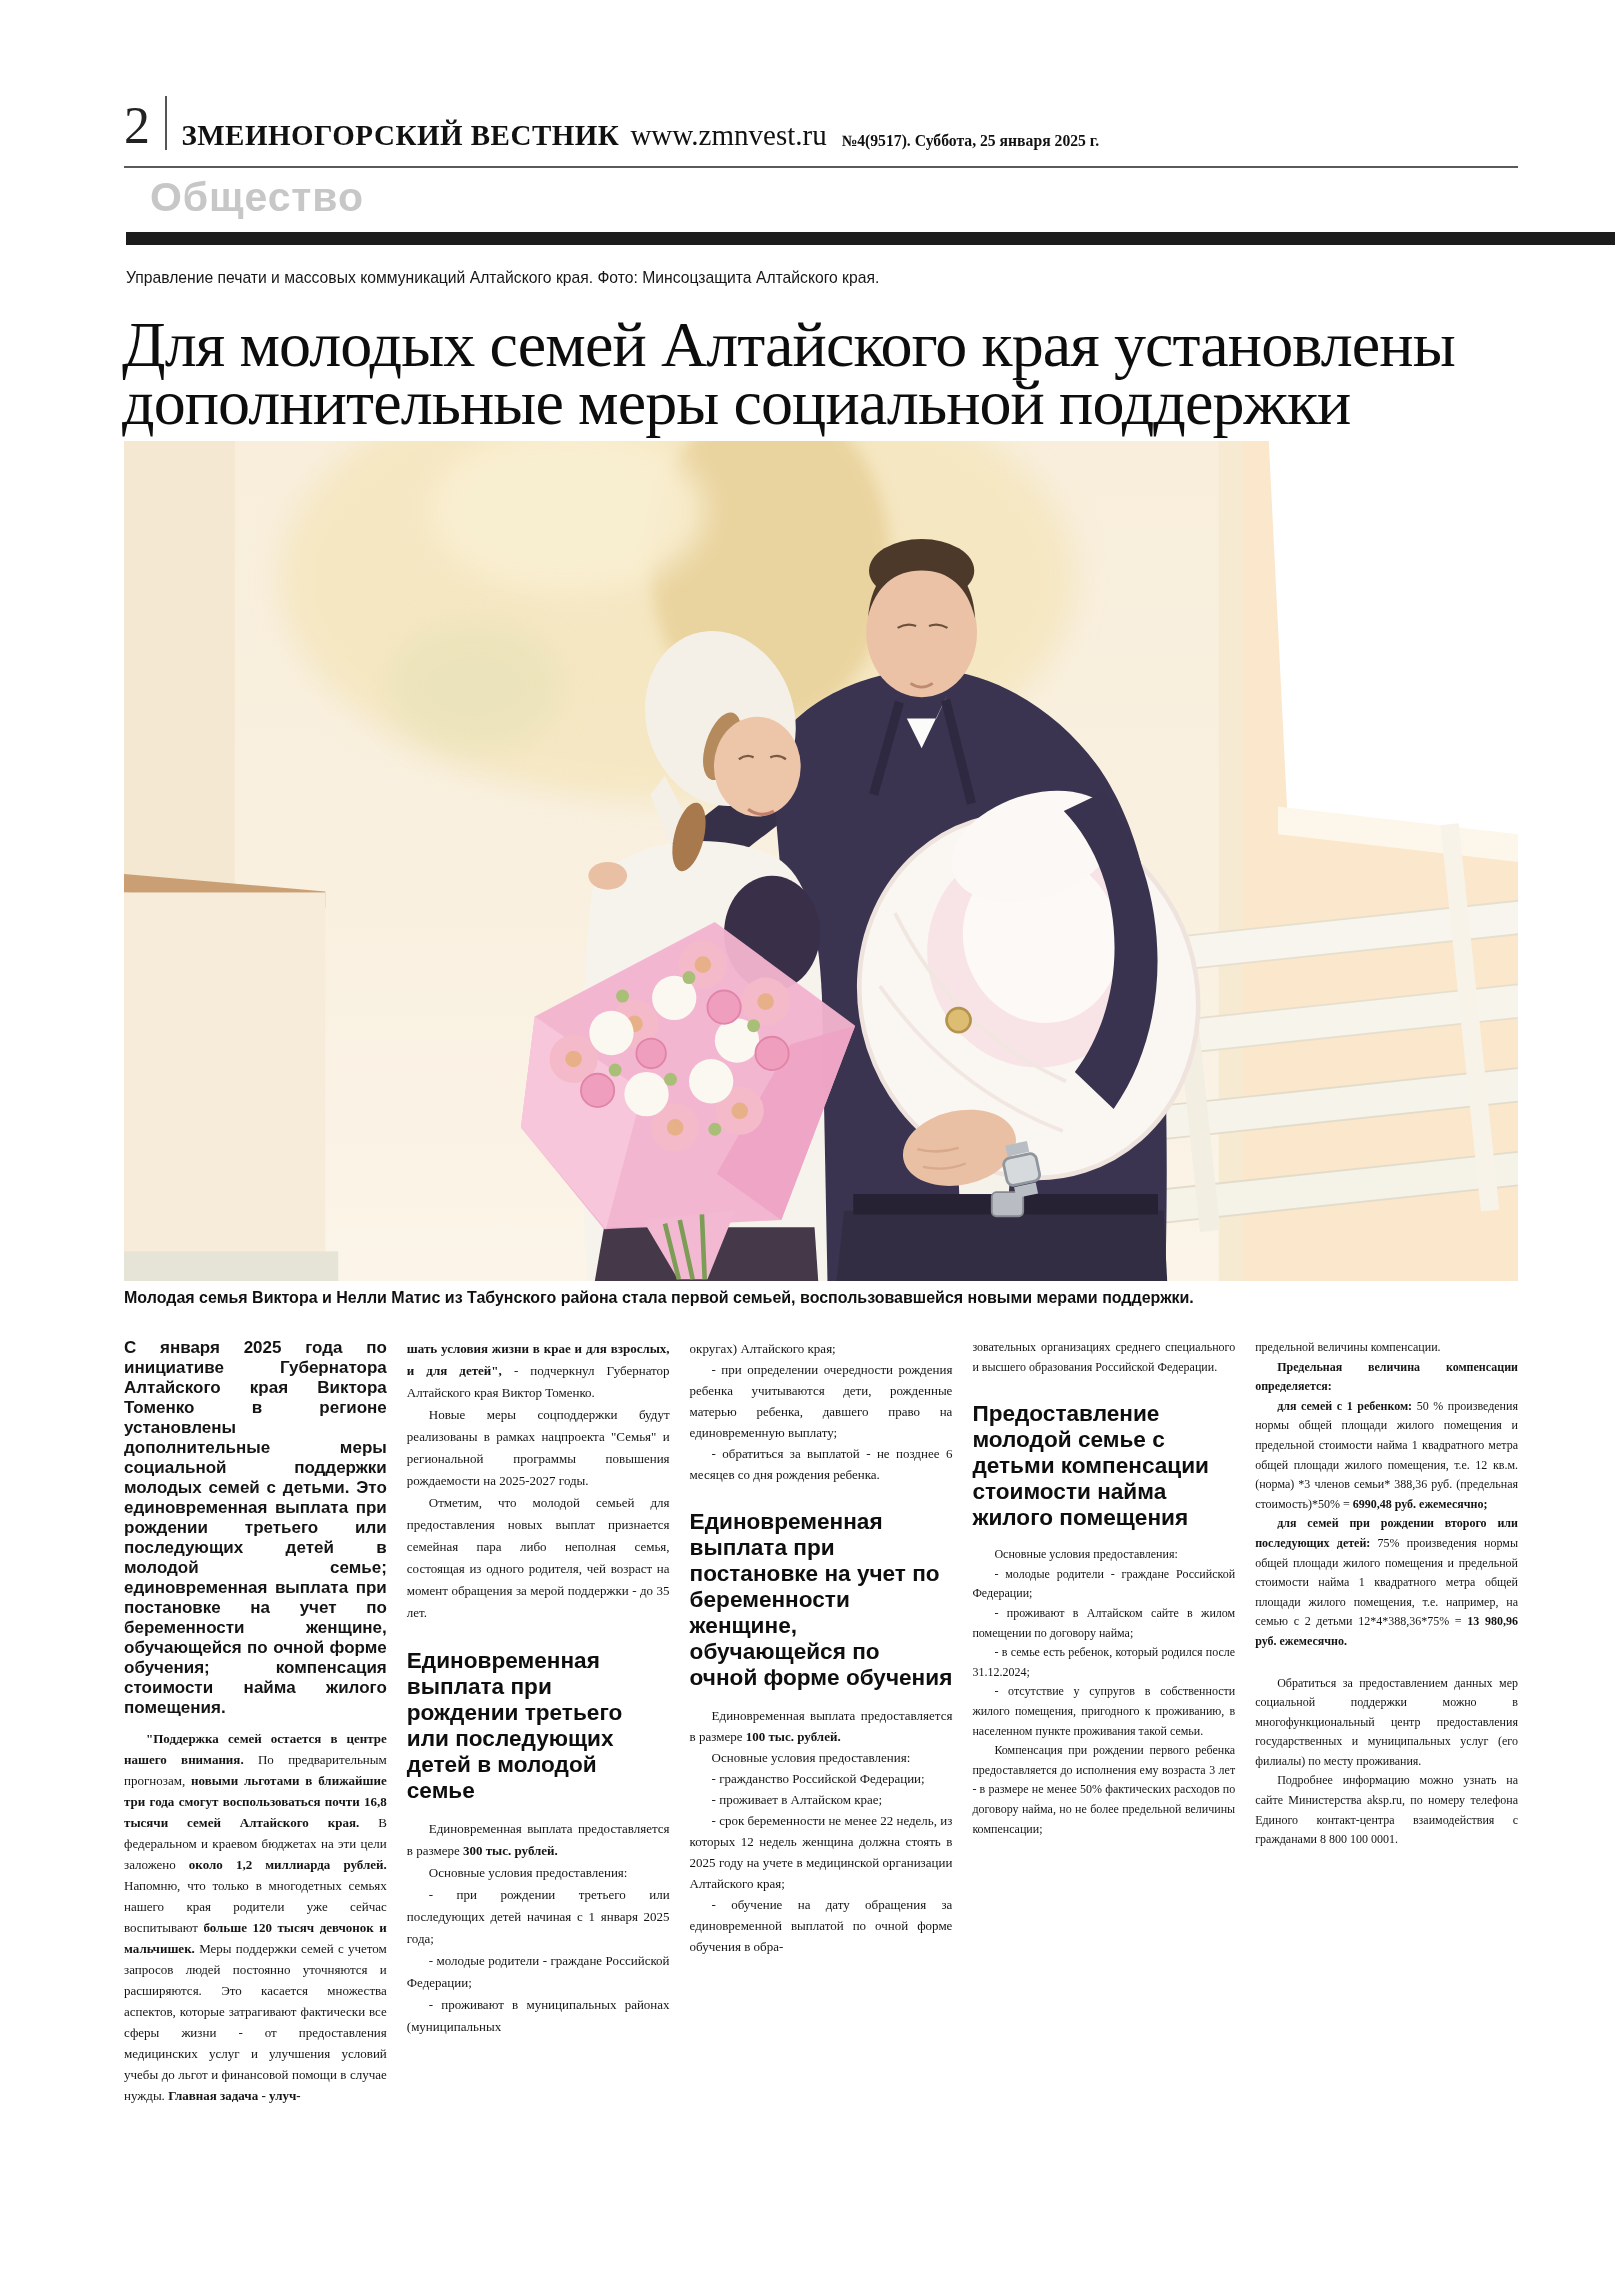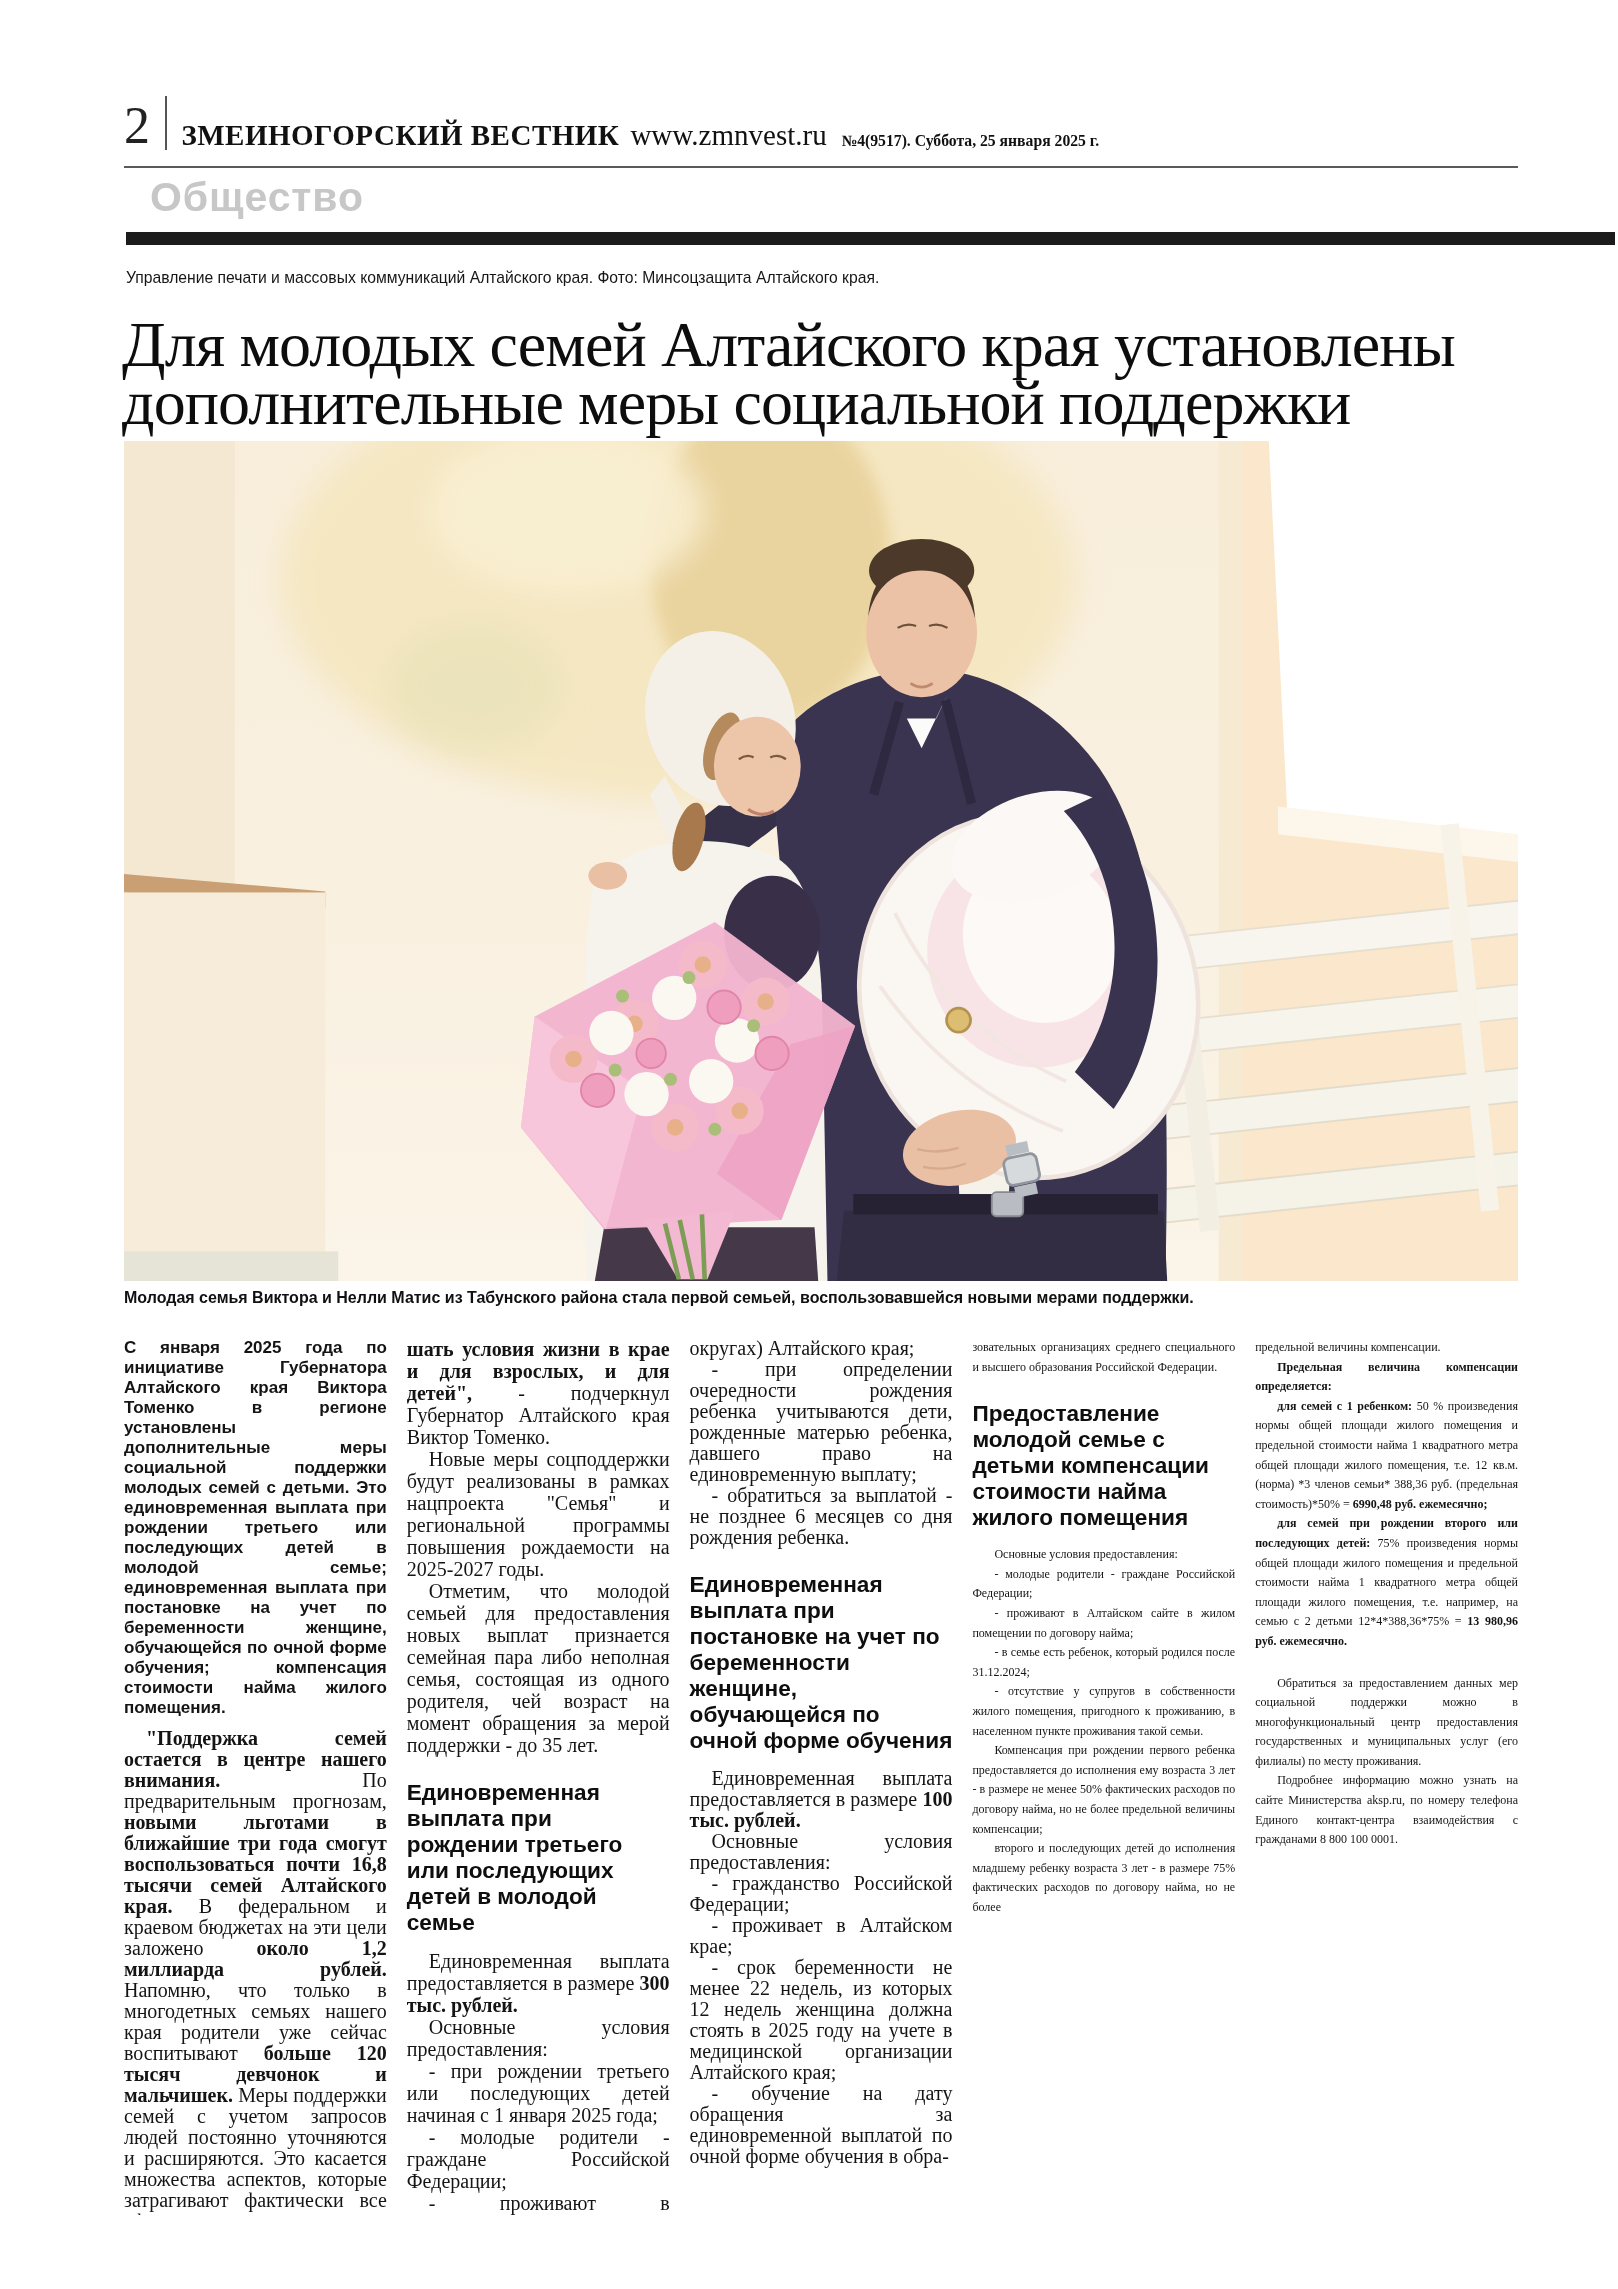--- a/index.html
+++ b/index.html
@@ -50,21 +50,21 @@
     font:700 16px/1.2 "Liberation Sans", sans-serif; color:#101010;
   }
 
   
   .cols {
     position:absolute; left:124px; top:1338px; width:1394px; height:877px;
     display:flex; gap:20px; overflow:hidden;
   }
   .col { flex:1 1 0; min-width:0; text-align:justify; }
   .col p { margin:0; }
-  .body { font-size:20px; line-height:21px; }
+  .body { font-size:13px; line-height:21px; }
   .loose .body { line-height:22px; }
   .tight .body { font-size:12px; line-height:19.6px; }
   .indent { text-indent:22px; }
   .gap { margin-top:22px !important; }
   .b { font-weight:700; }
   .lede {
     font:700 17px/20px "Liberation Sans", sans-serif;
     margin:0 0 10px 0 !important; text-align:justify;
   }
   h2.subhead {
@@ -264,21 +264,20 @@
     </div>
     <div class="col tight">
       <p class="body"><span>зовательных организациях среднего специального и высшего образования Российской Федерации.</span></p>
       <h2 class="subhead"><span class="b">Предоставление молодой семье с детьми компенсации стоимости найма жилого помещения</span></h2>
       <p class="body indent"><span>Основные условия предоставления:</span></p>
       <p class="body indent"><span>- молодые родители - граждане Российской Федерации;</span></p>
       <p class="body indent"><span>- проживают в Алтайском сайте в жилом помещении по договору найма;</span></p>
       <p class="body indent"><span>- в семье есть ребенок, который родился после 31.12.2024;</span></p>
       <p class="body indent"><span>- отсутствие у супругов в собственности жилого помещения, пригодного к проживанию, в населенном пункте проживания такой семьи.</span></p>
       <p class="body indent"><span>Компенсация при рождении первого ребенка предоставляется до исполнения ему возраста 3 лет - в размере не менее 50% фактических расходов по договору найма, но не более предельной величины компенсации;</span></p>
-      <p class="body indent"><span>второго и последующих детей до исполнения младшему ребенку возраста 3 лет - в размере 75% фактических расходов по договору найма, но не более</span></p>
     </div>
     <div class="col tight">
       <p class="body"><span>предельной величины компенсации.</span></p>
       <p class="body indent"><span class="b">Предельная величина компенсации определяется:</span></p>
       <p class="body indent"><span class="b">для семей с 1 ребенком: </span><span>50 % произведения нормы общей площади жилого помещения и предельной стоимости найма 1 квадратного метра общей площади жилого помещения, т.е. 12 кв.м. (норма) *3 членов семьи* 388,36 руб. (предельная стоимость)*50% = </span><span class="b">6990,48 руб. ежемесячно;</span></p>
       <p class="body indent"><span class="b">для семей при рождении второго или последующих детей: </span><span>75% произведения нормы общей площади жилого помещения и предельной стоимости найма 1 квадратного метра общей площади жилого помещения, т.е. например, на семью с 2 детьми 12*4*388,36*75% = </span><span class="b">13 980,96 руб. ежемесячно.</span></p>
       <p class="body indent gap"><span>Обратиться за предоставлением данных мер социальной поддержки можно в многофункциональный центр предоставления государственных и муниципальных услуг (его филиалы) по месту проживания.</span></p>
       <p class="body indent"><span>Подробнее информацию можно узнать на сайте Министерства aksp.ru, по номеру телефона Единого контакт-центра взаимодействия с гражданами 8 800 100 0001.</span></p>
     </div>
   </div>

